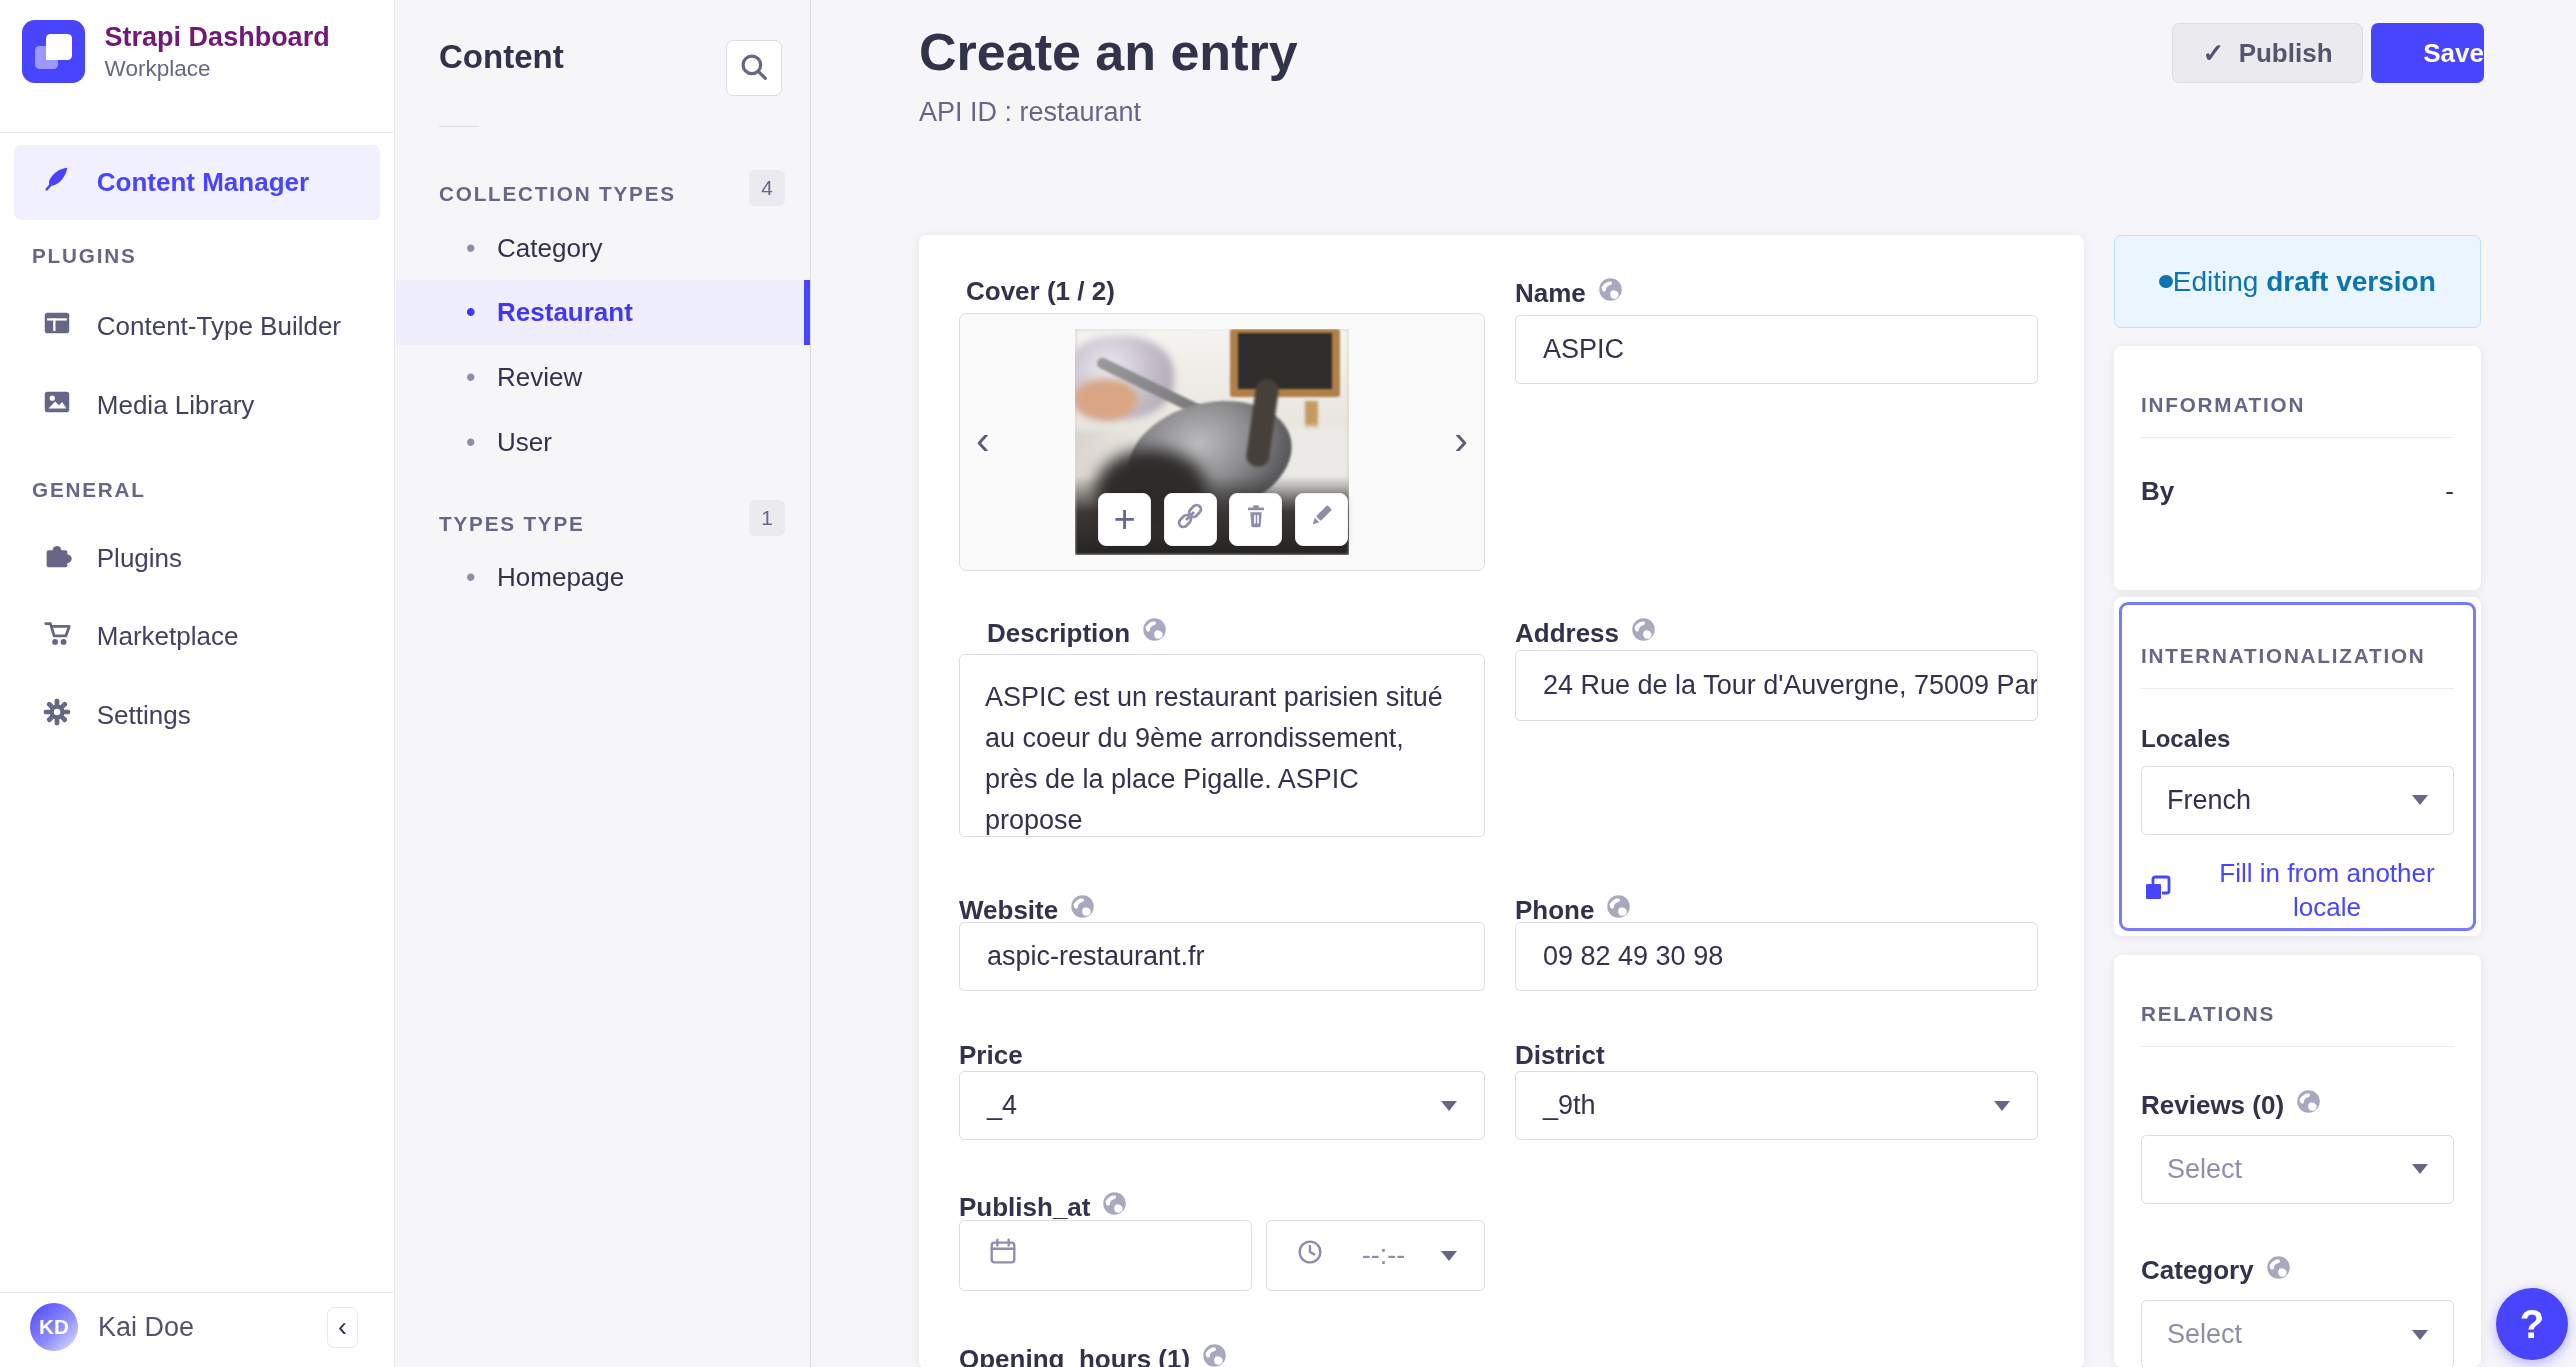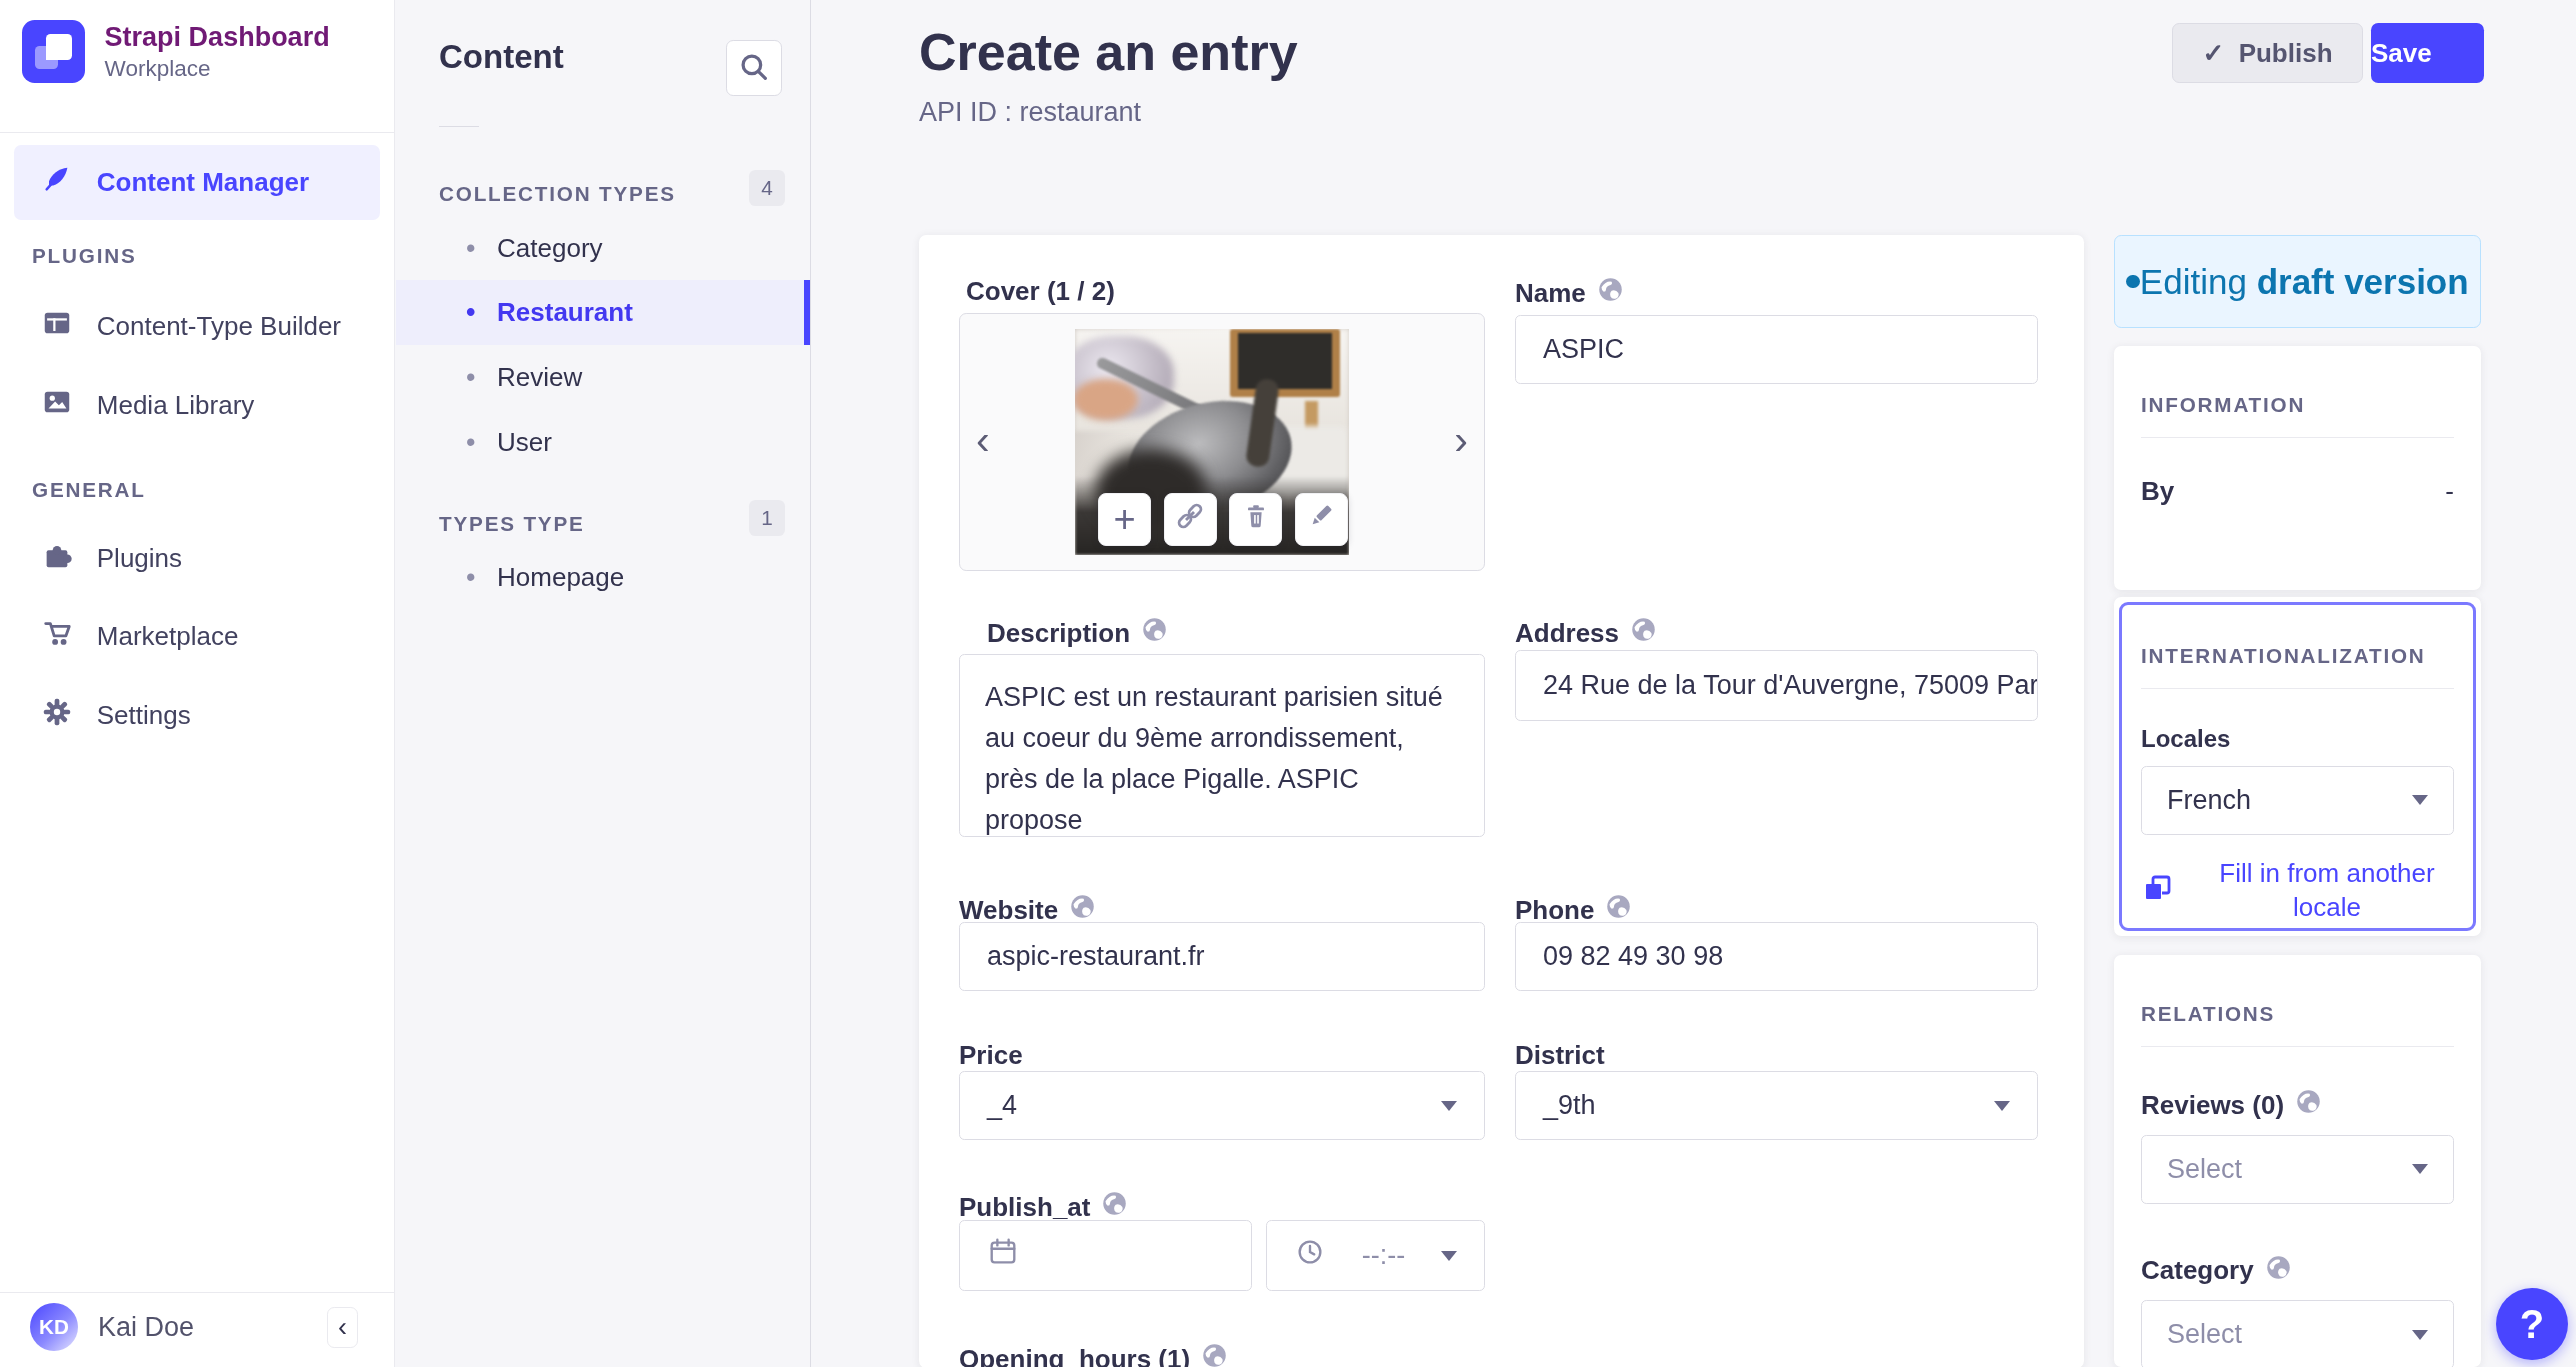--- a/index.html
+++ b/index.html
@@ -36,21 +36,21 @@
 .subnav-item { position:absolute; left:0; right:0; height:65px; display:flex; align-items:center; gap:21.6px; padding-left:70px; font-size:26px; color:#32324d; cursor:pointer; }
 .subnav-item .bullet { color:#8e8ea9; font-size:27px; }
 .subnav-item.active { background:#eeeefc; color:#4338f0; font-weight:600; }
 .subnav-item.active .bullet { color:#4338f0; }
 .subnav-item.active::after { content:""; position:absolute; right:0; top:0; bottom:0; width:6.3px; background:#4945ff; }
 
 
 .page-title { position:absolute; left:919px; top:21.6px; font-size:52px; font-weight:700; color:#32324d; }
 .page-sub { position:absolute; left:919px; top:97px; font-size:27px; color:#666687; }
 .publish-btn { position:absolute; left:2172px; top:23.4px; width:191px; height:60px; background:#eaeaef; border:0.9px solid #dcdce4; border-radius:7.2px; display:flex; align-items:center; justify-content:center; gap:14.4px; font-size:26px; font-weight:600; color:#555570; cursor:pointer; }
-.save-btn { position:absolute; left:2371px; top:23.4px; width:113px; height:60px; background:#4945ff; border:none; border-radius:7.2px; display:flex; align-items:center; justify-content:flex-start; font-size:26px; font-weight:600; color:#fff; cursor:pointer; }
+.save-btn { position:absolute; left:2371px; top:23.4px; width:113px; height:60px; background:#4945ff; border:none; border-radius:7.2px; display:flex; align-items:center; justify-content:flex-end; font-size:26px; font-weight:600; color:#fff; cursor:pointer; }
 
 
 .form-card { position:absolute; left:919px; top:235px; width:1165px; height:1133px; background:#fff; border-radius:7.2px; box-shadow:0 1.8px 9px rgba(33,33,52,.08); }
 .f-label { position:absolute; display:flex; align-items:center; gap:10.8px; font-size:26px; font-weight:600; color:#32324d; white-space:nowrap; }
 .input { position:absolute; background:#fff; border:0.9px solid #dcdce4; border-radius:5.4px; display:flex; align-items:center; padding:0 27px; font-size:27px; color:#32324d; overflow:hidden; white-space:nowrap; }
 .input.select { justify-content:space-between; cursor:pointer; }
 .caret { width:0; height:0; border-left:8px solid transparent; border-right:8px solid transparent; border-top:10px solid #666687; flex:0 0 auto; }
 .ph { color:#8e8ea9; }
 .textarea { position:absolute; left:40px; top:419px; width:526px; height:183px; background:#fff; border:0.9px solid #dcdce4; border-radius:5.4px; padding:21.6px 25px; font-size:27px; line-height:41px; color:#32324d; overflow:hidden; }
 
@@ -69,21 +69,21 @@
 .cp-hand { left:-1.8px; top:50px; width:65px; height:41px; background:#d9a585; border-radius:50%; filter:blur(3.6px); }
 .cp-handle { left:25px; top:27px; width:144px; height:10.8px; background:linear-gradient(90deg,#9a9a9c,#6f6f72); border-radius:5.4px; transform:rotate(26deg); transform-origin:left top; filter:blur(0.9px); }
 .cp-wok { left:52px; top:74px; width:166px; height:110px; border-radius:50%; background:radial-gradient(ellipse at 45% 35%,#bcbcbe 0%,#8d8d90 40%,#565659 75%,#3f3f42 100%); transform:rotate(-14deg); filter:blur(0.9px); }
 .cp-utensil { left:176px; top:50px; width:23.4px; height:88px; background:#45403a; border-radius:10.8px; transform:rotate(8deg); filter:blur(1.8px); }
 .cp-dark { left:0; bottom:0; width:100%; height:79px; background:linear-gradient(to top,#262422 0%,#3b3836 55%,rgba(59,56,54,0) 100%); filter:blur(1.8px); }
 .cp-blob { left:20px; bottom:23.4px; width:112px; height:83px; background:#2e2b29; border-radius:50%; filter:blur(8px); }
 .cover-actions { position:absolute; left:138px; top:179px; display:flex; gap:12.6px; z-index:3; }
 .ca-btn { width:53px; height:53px; background:#fff; border:0.9px solid #f0f0f3; border-radius:8px; box-shadow:0 1.8px 7.2px rgba(33,33,52,.18); display:flex; align-items:center; justify-content:center; cursor:pointer; font-size:38px; color:#666687; }
 
 
-.banner { position:absolute; left:2114px; top:235px; width:367px; height:93px; background:#eaf5ff; border:0.9px solid #b8e1ff; border-radius:7.2px; display:flex; align-items:center; justify-content:center; font-size:35px; color:#0c75af; }
+.banner { position:absolute; left:2114px; top:235px; width:367px; height:93px; background:#eaf5ff; border:0.9px solid #b8e1ff; border-radius:7.2px; display:flex; align-items:center; justify-content:center; font-size:28px; color:#0c75af; }
 .banner .dot { width:13.5px; height:13.5px; border-radius:50%; background:#0c75af; flex:0 0 auto; }
 .side-card { position:absolute; left:2114px; width:367px; background:#fff; border-radius:7.2px; box-shadow:0 1.8px 9px rgba(33,33,52,.08); padding:0 27px; }
 .card-title { font-size:20.7px; font-weight:700; letter-spacing:1.8px; color:#666687; padding-top:47px; }
 .card-hr { border-top:0.9px solid #eaeaef; margin-top:20px; }
 .info-row { display:flex; align-items:baseline; gap:10.8px; margin-top:38px; font-size:26px; color:#32324d; }
 .info-row b { font-weight:700; }
 .info-row.spread { justify-content:space-between; }
 .intl-outline { position:absolute; inset:5.4px; border:3.6px solid #7b79ff; border-radius:9px; pointer-events:none; }
 .mini-label { font-size:24px; font-weight:600; color:#32324d; margin-top:36px; display:flex; align-items:center; gap:10.8px; }
 .rail-select { height:69px; border:0.9px solid #dcdce4; border-radius:5.4px; background:#fff; display:flex; align-items:center; justify-content:space-between; padding:0 25px; font-size:27px; color:#32324d; margin-top:12.6px; cursor:pointer; }

